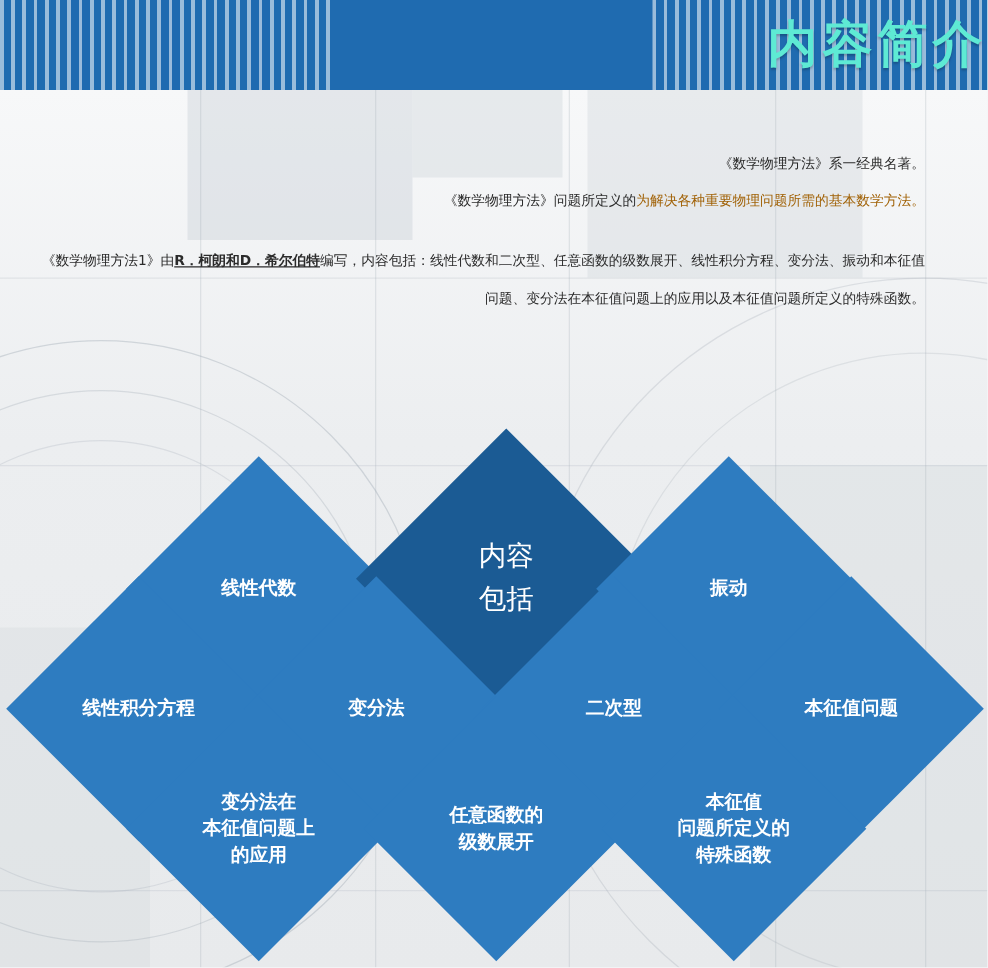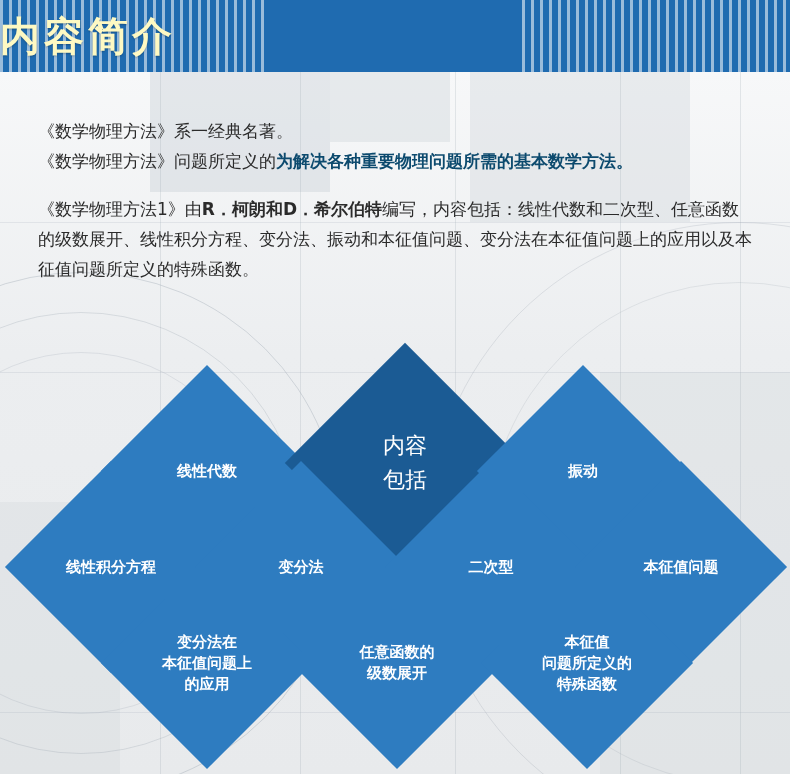--- a/index.html
+++ b/index.html
@@ -42,22 +42,22 @@
       rgba(31,107,176,0) 3px,
       rgba(31,107,176,0) 9px
     );
   }
   .header .stripes-left { left: 0; width: 268px; }
   .header .stripes-right { right: 0; width: 268px; }
   .header .title {
     position: absolute;
     left: 0; right: 0;
     top: 11px;
-    text-align: left;
-    color: #fef9c3;
+    text-align: right;
+    color: #5eead4;
     font-family: "DejaVu Serif", "Liberation Serif", serif;
     font-size: 40px;
     font-weight: bold;
     letter-spacing: 4px;
     line-height: 50px;
     text-shadow: 0 1px 2px rgba(0,0,0,0.25);
   }
 
   
   .bg-art {
@@ -98,33 +98,34 @@
   .bg-art .b5 { left: 0px;   top: 430px; width: 120px; height: 272px; background: rgba(212,217,222,0.35); }
   .bg-art .hline {
     position: absolute;
     left: 0; width: 790px; height: 1px;
     background: rgba(165,175,185,0.22);
   }
 
   
   .copy {
     position: absolute;
-    left: 38px;
+    left: 26px;
     top: 116px;
     width: 714px;
-    font-size: 17px;
+    font-size: 11px;
     line-height: 30px;
     color: #2b2b2b;
     font-family: "DejaVu Sans", "Liberation Sans", sans-serif;
+    text-align: right;
   }
   .copy p { margin: 0; }
   .copy .gap { height: 18px; }
-  .accent { color: #0c4a6e; font-weight: bold; }
+  .accent { color: #a16207; font-weight: normal; }
   .strong-blue { color: #1668b0; font-weight: bold; }
-  .bold { font-weight: bold; }
+  .bold { font-weight: bold; text-decoration: underline; }
 
   
   .diagram {
     position: absolute;
     left: 0;
     top: 340px;
     width: 790px;
     height: 400px;
   }
   .dia {

